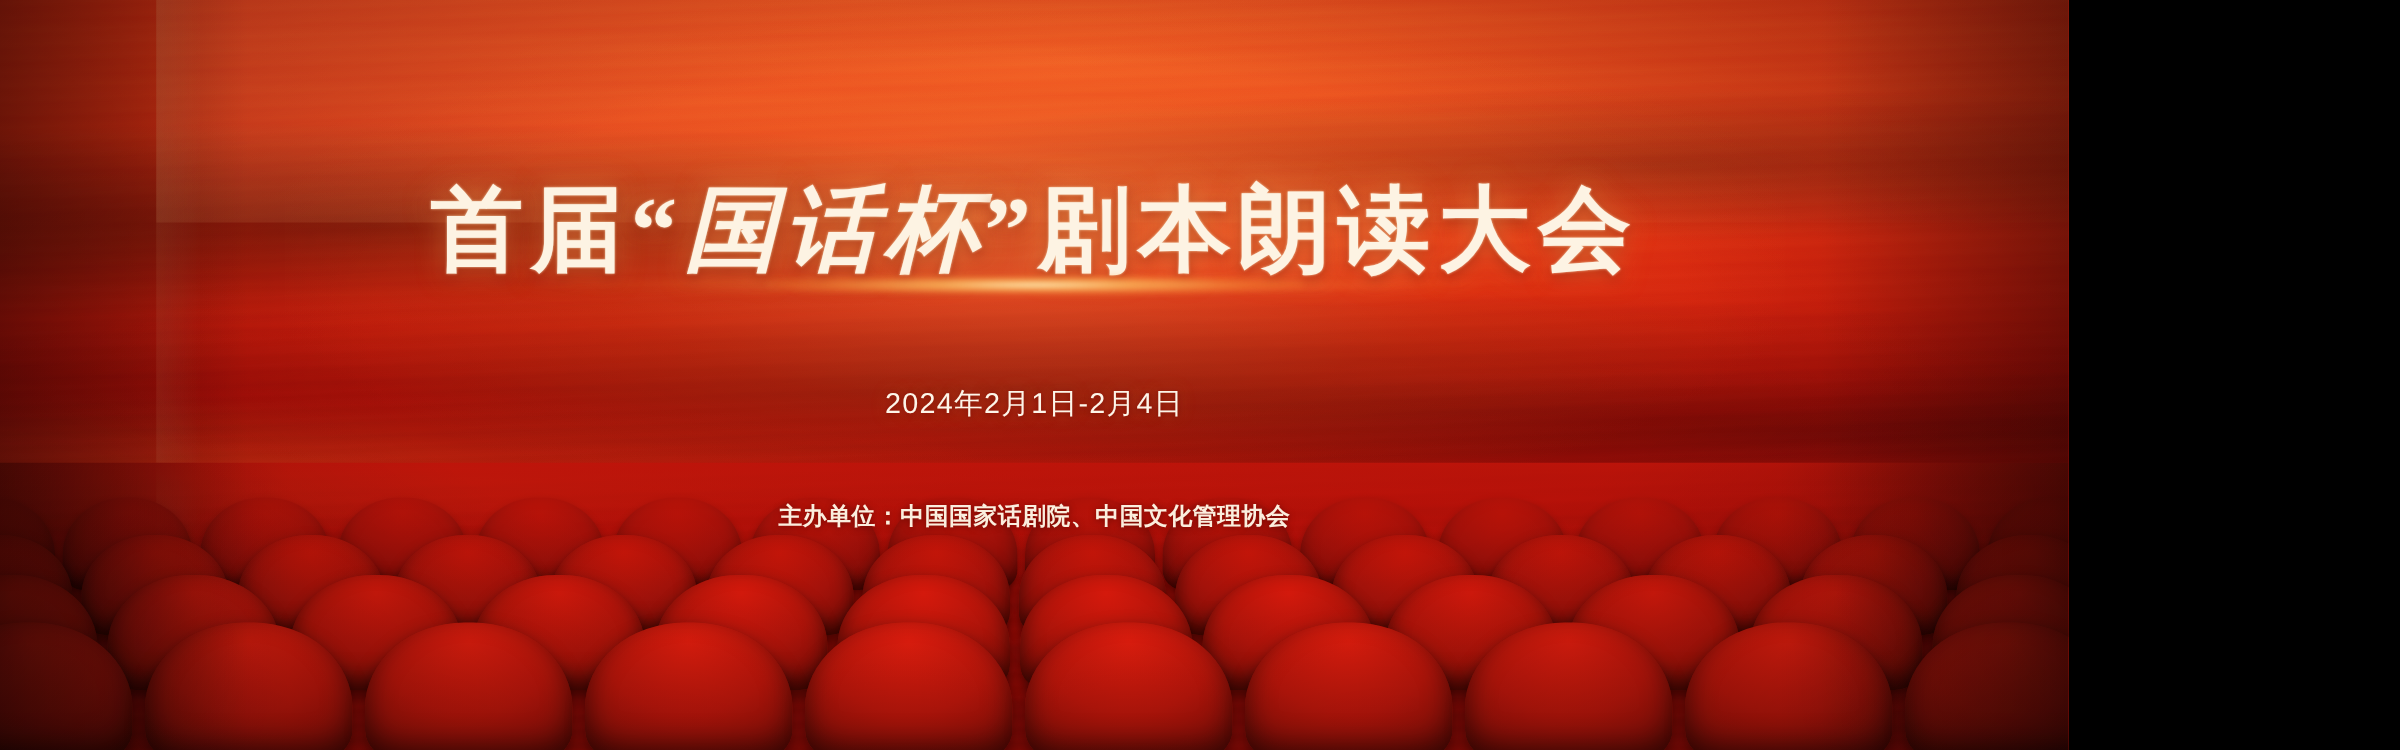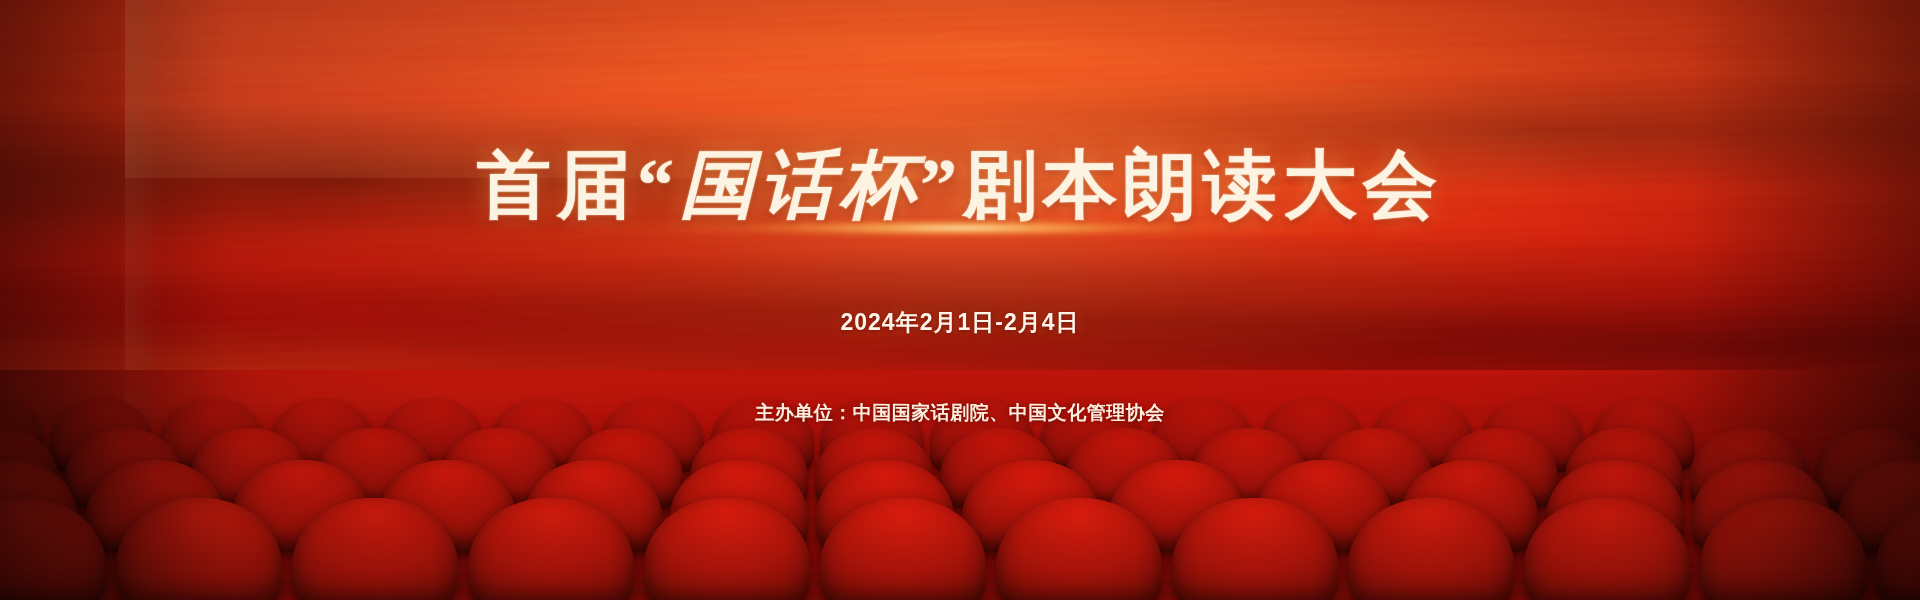--- a/index.html
+++ b/index.html
@@ -7,21 +7,21 @@
     margin: 0;
     padding: 0;
     background: #000;
   }
   body {
     font-family: "Liberation Sans", "DejaVu Sans", sans-serif;
   }
 
   .banner {
     position: relative;
-    width: 1920px;
+    width: 1655px;
     height: 600px;
     overflow: hidden;
     background: #c9140c;
     user-select: none;
   }
 
   
   .bg-base {
     position: absolute;
     inset: 0;
@@ -201,21 +201,21 @@
     width: 760px;
     height: 10px;
     opacity: .55;
     bottom: -11px;
     filter: blur(4px);
   }
 
   .date {
     margin-top: 85px;
     font-size: 23px;
-    font-weight: 700;
+    font-weight: 400;
     letter-spacing: 1px;
     color: #fdf5e9;
     text-shadow: 0 1px 5px rgba(110,8,0,.8), 0 0 14px rgba(255,170,90,.35);
   }
 
   .orgs {
     margin-top: 62px;
     display: flex;
     flex-direction: column;
     gap: 12px;

